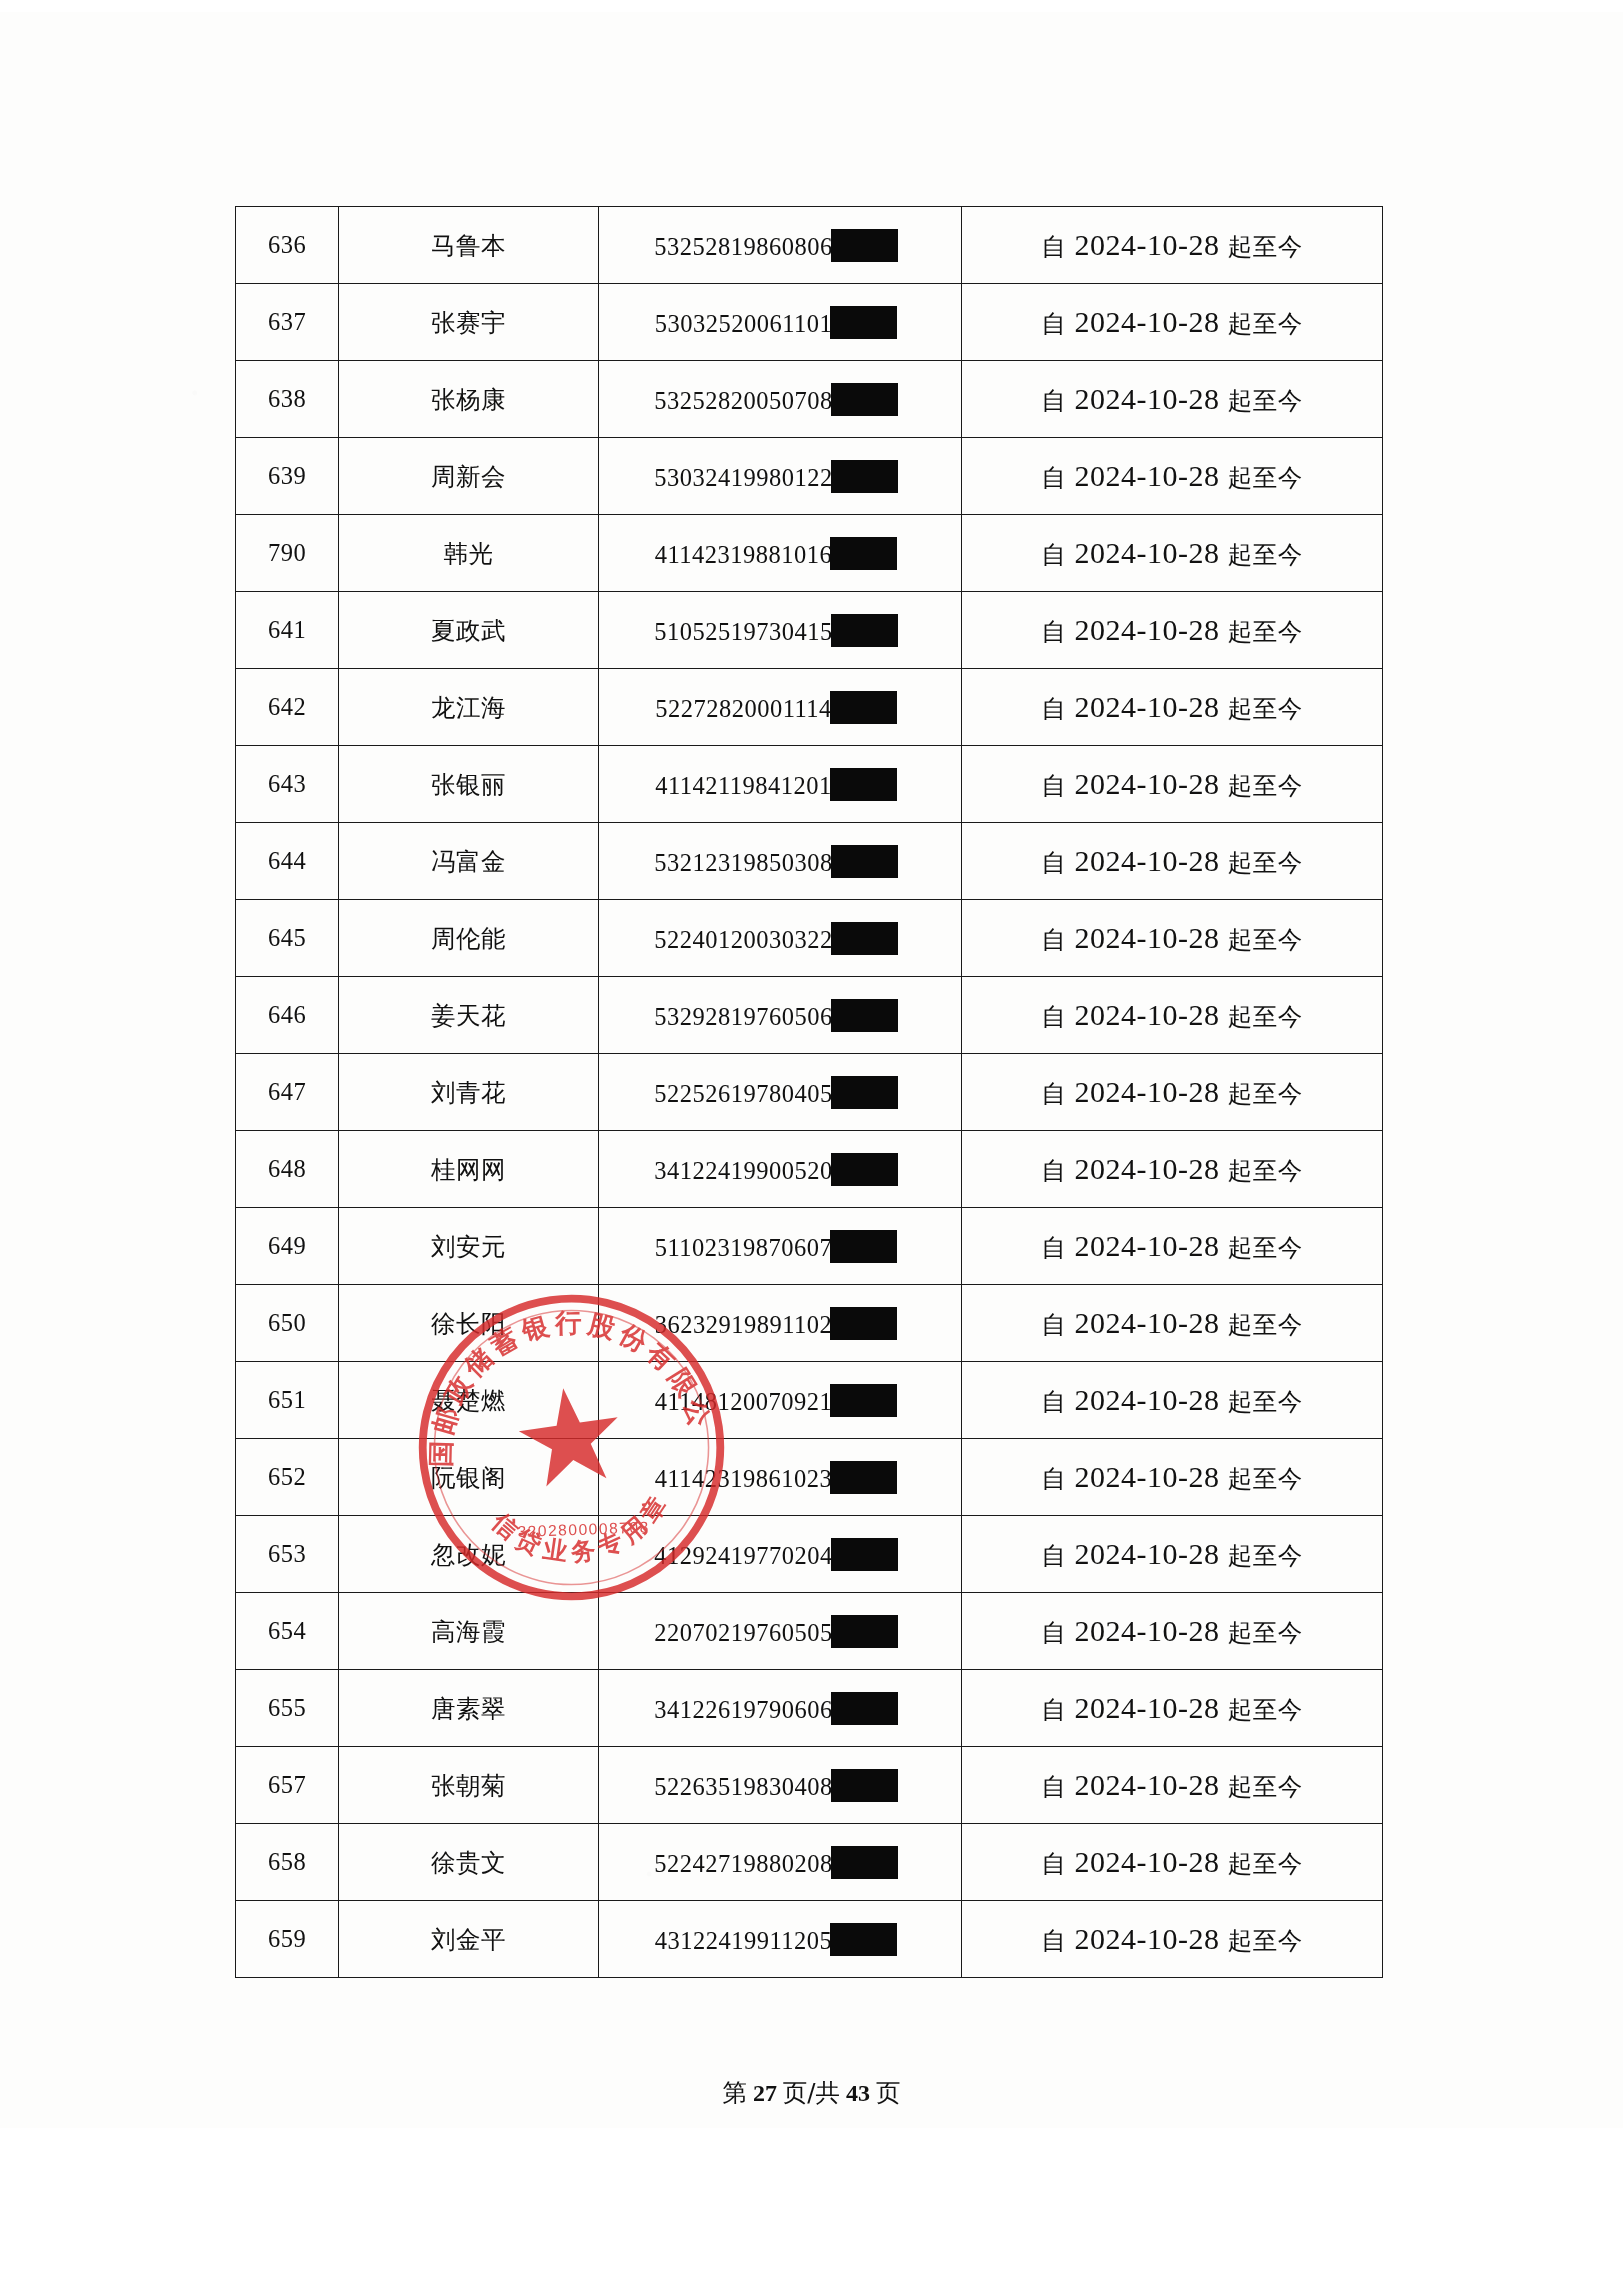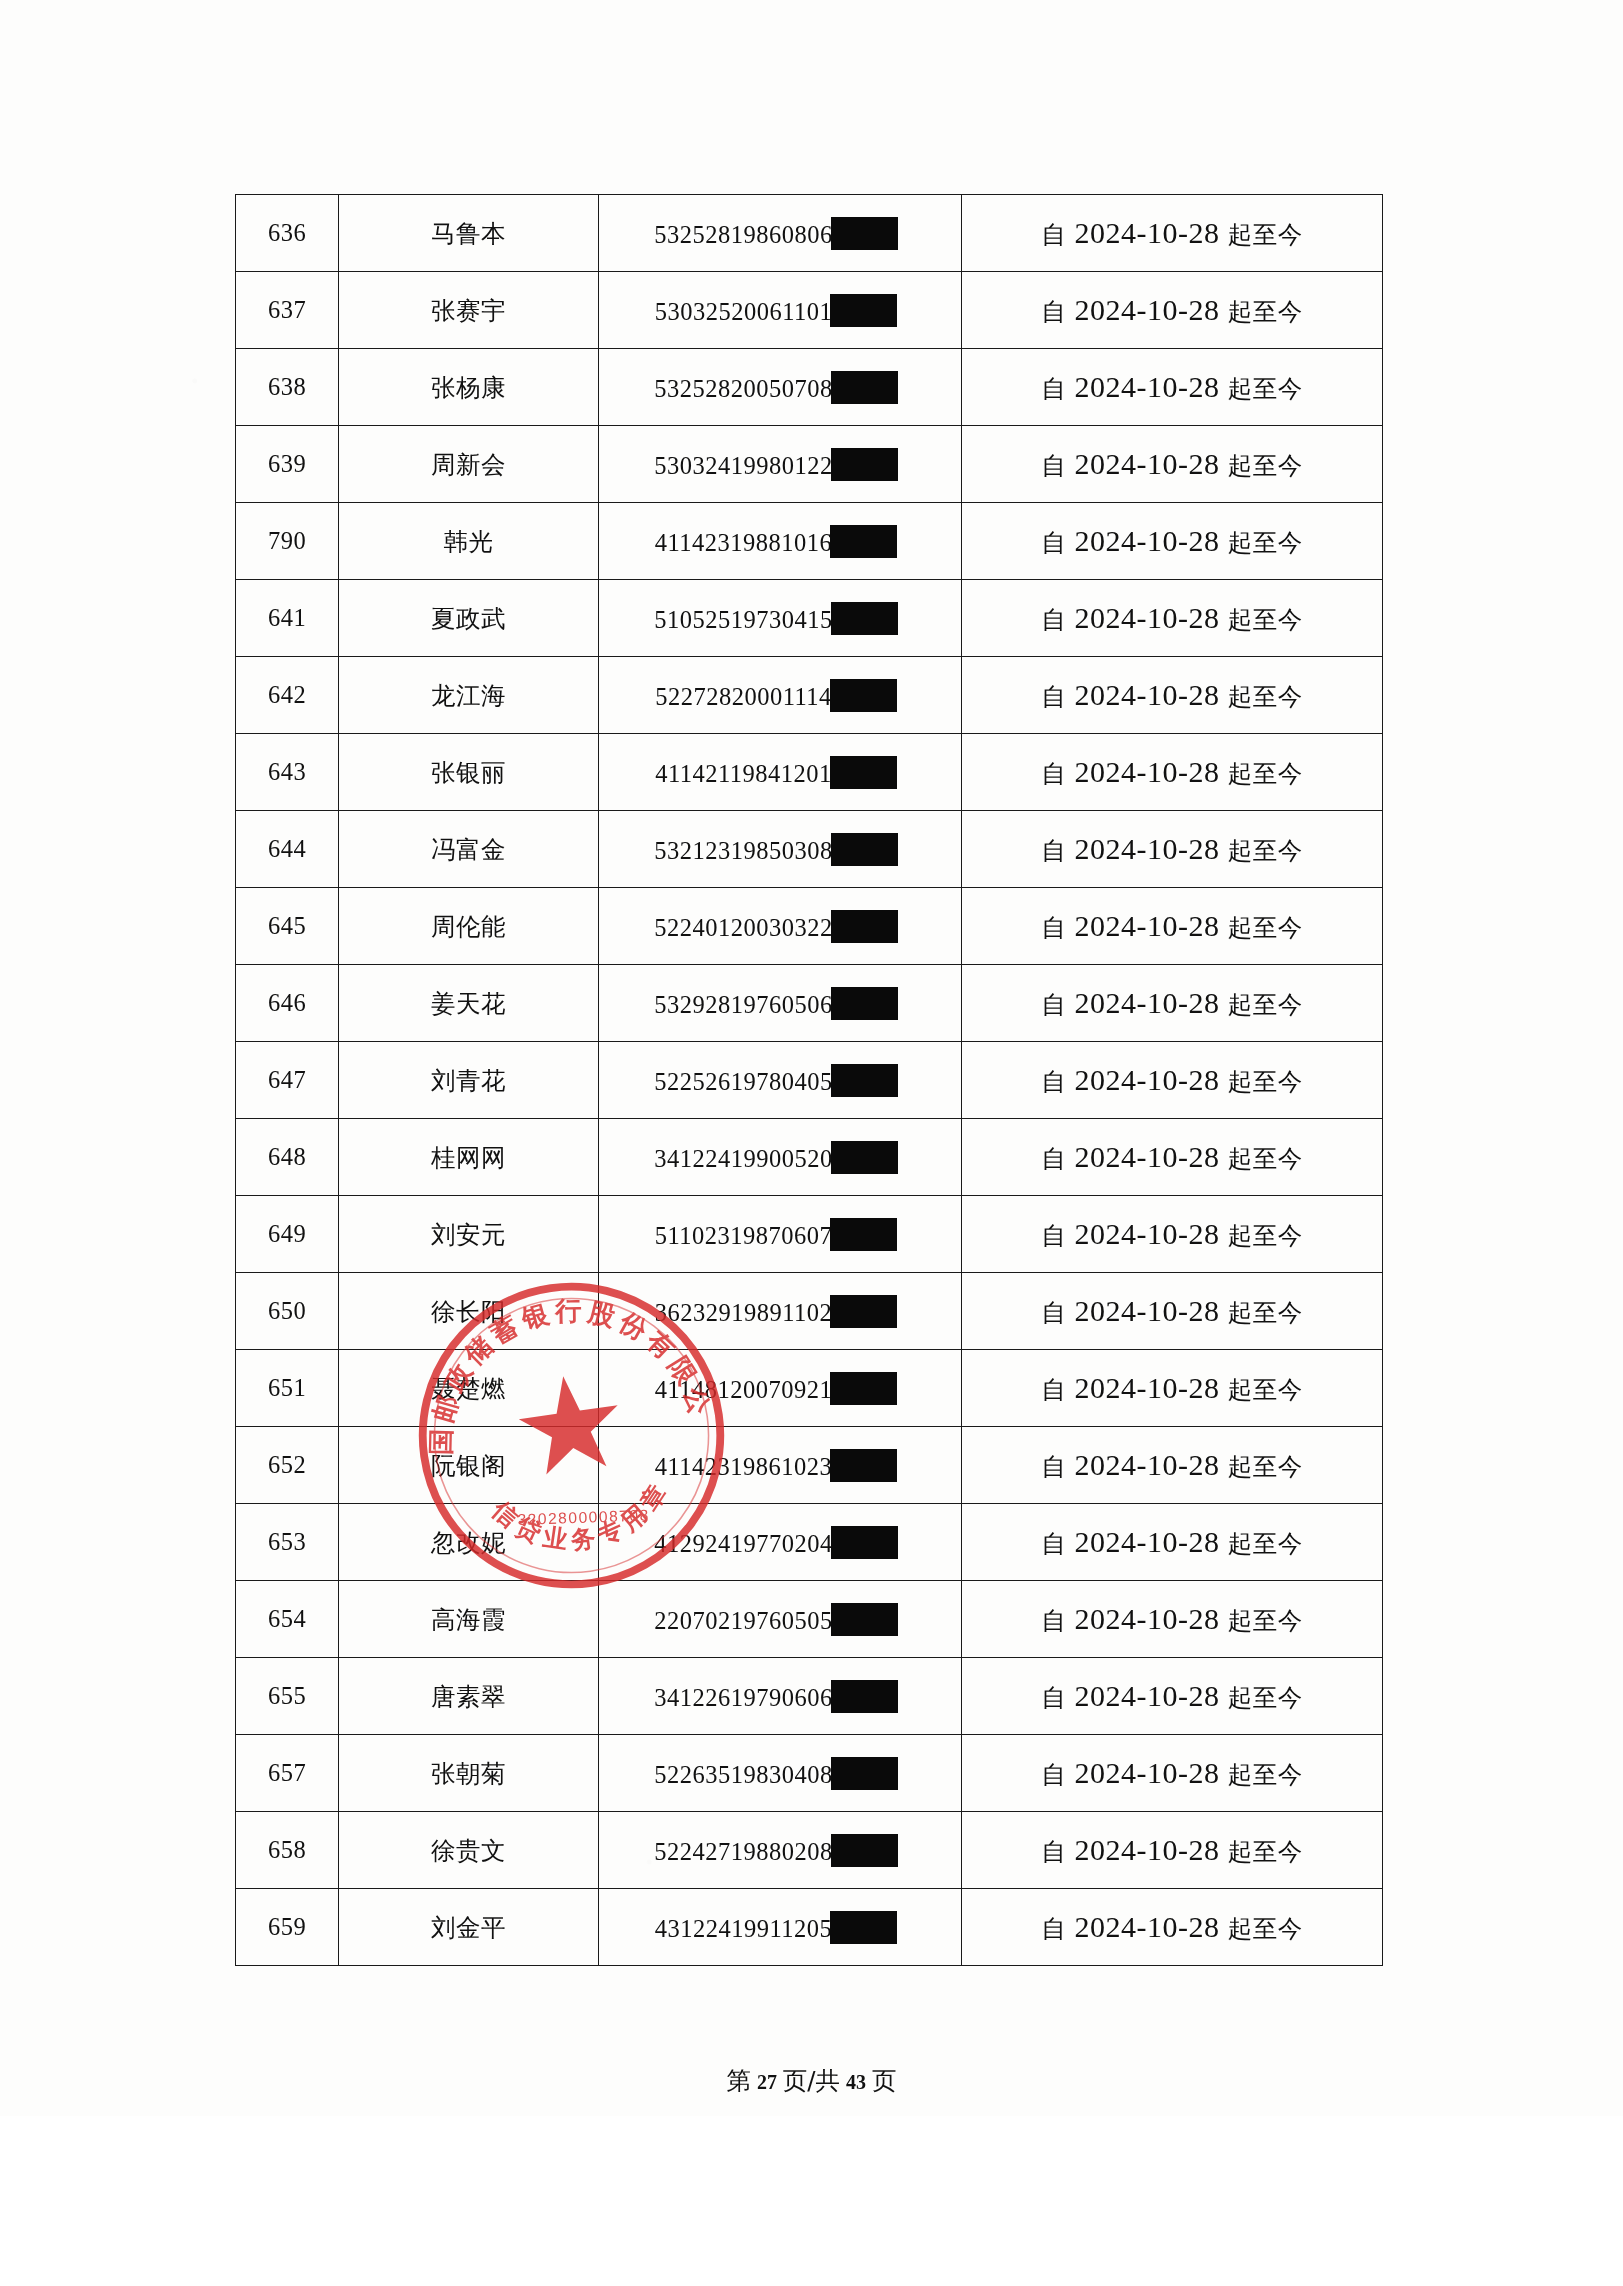--- a/index.html
+++ b/index.html
@@ -10,21 +10,21 @@
   body {
     width: 1623px;
     height: 2287px;
     position: relative;
     font-family: "Liberation Serif", "DejaVu Serif", serif;
     color: #111;
     overflow: hidden;
   }
   .page {
     position: absolute;
-    left: 0; top: 0;
+    left: 0; top: 12px;
     width: 1623px;
     height: 2116px;
     background: #fdfdfc;
   }
   
   .page:before {
     content: "";
     position: absolute;
     inset: 0;
     background:
@@ -109,21 +109,21 @@
     left: 0;
     top: 2064px;
     width: 1623px;
     text-align: center;
     font-family: "DejaVu Sans", sans-serif;
     font-size: 24.5px;
     color: #111;
   }
   .footer b {
     font-family: "Liberation Serif", serif;
-    font-size: 20px;
+    font-size: 24px;
   }
   .footer .sep { display: inline-block; width: 5.9px; }
 </style>
 </head>
 <body>
 
 <div class="page">
 
   <div class="table-wrap">
     <table class="roster">

